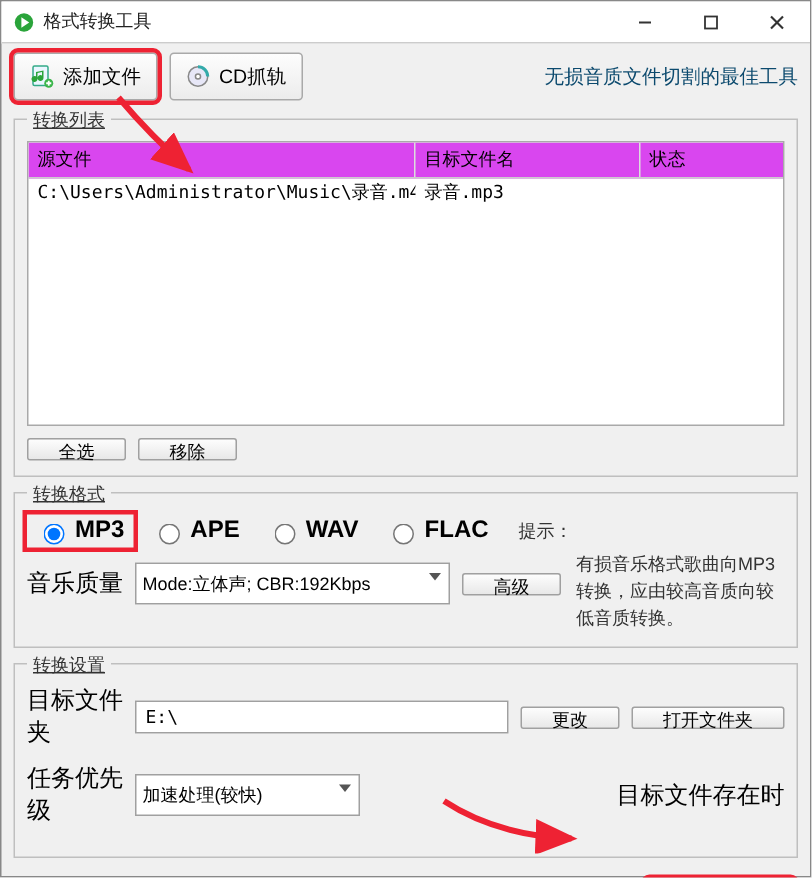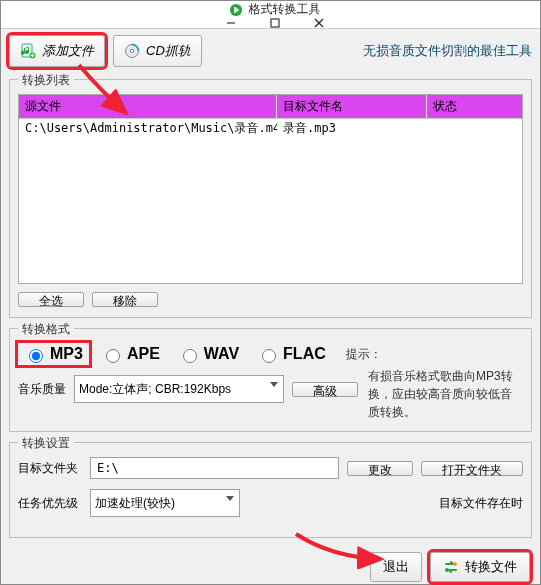--- a/index.html
+++ b/index.html
@@ -11,42 +11,41 @@
     width: 541px;
     height: 585px;
     overflow: hidden;
     position: relative;
   }
   .window { width: 541px; height: 585px; background: #f0f0f0; border: 1px solid #888; position: relative; }
   .titlebar {
     height: 28px; background: #fff; border-bottom: 1px solid #ccc;
     display: flex; align-items: center; justify-content: space-between;
     padding: 0 0 0 8px;
-    flex-direction: column;
   }
   .titlebar-left { display: flex; align-items: center; gap: 6px; }
   .title-icon { width: 14px; height: 14px; }
   .title-text { font-size: 12px; color: #222; }
   .win-controls { display: flex; height: 100%; }
   .win-btn { width: 44px; height: 100%; display:flex; align-items:center; justify-content:center; color:#333; }
   .toolbar {
     display:flex; align-items:center; padding: 6px 8px; gap: 8px;
   }
   .tb-btn {
     height: 32px; padding: 0 10px; border:1px solid #a9a9a9; background: linear-gradient(#fdfdfd,#ececec);
-    border-radius: 3px; display:flex; align-items:center; gap:6px; font-size:13px;font-style:italic;
+    border-radius: 3px; display:flex; align-items:center; gap:6px; font-size:13px;
   }
   .tb-btn.highlight { outline: 3px solid #e23; outline-offset: 0; }
   .toolbar-right { margin-left:auto; font-size:13px; color:#0c4a6e; }
   .group {
     margin: 6px 8px 10px 8px; border:1px solid #bfbfbf; padding: 14px 8px 10px 8px;
     position: relative; background:#f0f0f0;
   }
   .group-label {
-    position:absolute; top:-8px; left:8px; background:#f0f0f0; padding:0 4px; font-size:12px; color:#333;
+    position:absolute; top:-8px; left:8px; background:#f0f0f0; padding:0 4px; font-size:12px; color:#333;text-decoration:underline;
   }
   .list-table {
     width:100%; height:190px; background:#fff; border:1px solid #a9a9a9; overflow:hidden;
   }
   .lt-head { display:flex; border-bottom:1px solid #ccc; background:#d946ef; font-size:12px; }
   .lt-head div { padding:3px 6px; border-right:1px solid #ddd; }
   .lt-col1 { flex: 0 0 258px; }
   .lt-col2 { flex: 0 0 150px; }
   .lt-col3 { flex: 1; border-right:none !important; }
   .lt-body { font-family: SimSun, monospace; font-size:12px; }
@@ -65,21 +64,21 @@
   .quality-row { display:flex; align-items:center; gap:8px; margin-top:10px; }
   .combo {
     height:28px; border:1px solid #a0a0a0; background:#fff; font-size:12px; padding:0 20px 0 4px;
     display:flex; align-items:center; position:relative; min-width:50px;
   }
   .combo .chev { position:absolute; right:4px; top:3px; }
   .text-input {
     height:22px; border:1px solid #a0a0a0; background:#fff; font-size:12px; padding:2px 6px; font-family:SimSun,monospace;
   }
   .settings-row { display:flex; align-items:center; gap:8px; margin-bottom:10px; }
-  .lbl { font-size:12px; }
+  .lbl { font-size:16px; }
   .footer { display:flex; justify-content:flex-end; gap:8px; padding:4px 10px 8px; }
   .primary-btn {
     height:30px; padding:0 12px; border:1px solid #a9a9a9; background:linear-gradient(#fdfdfd,#e8e8e8);
     border-radius:3px; display:flex; align-items:center; gap:6px; font-size:13px;
   }
   .primary-btn.highlight { outline:3px solid #e23; }
   svg.ic { width:16px; height:16px; }
   svg.chev { width:10px; height:10px; }
   .arrow { position:absolute; pointer-events:none; }
 </style>

